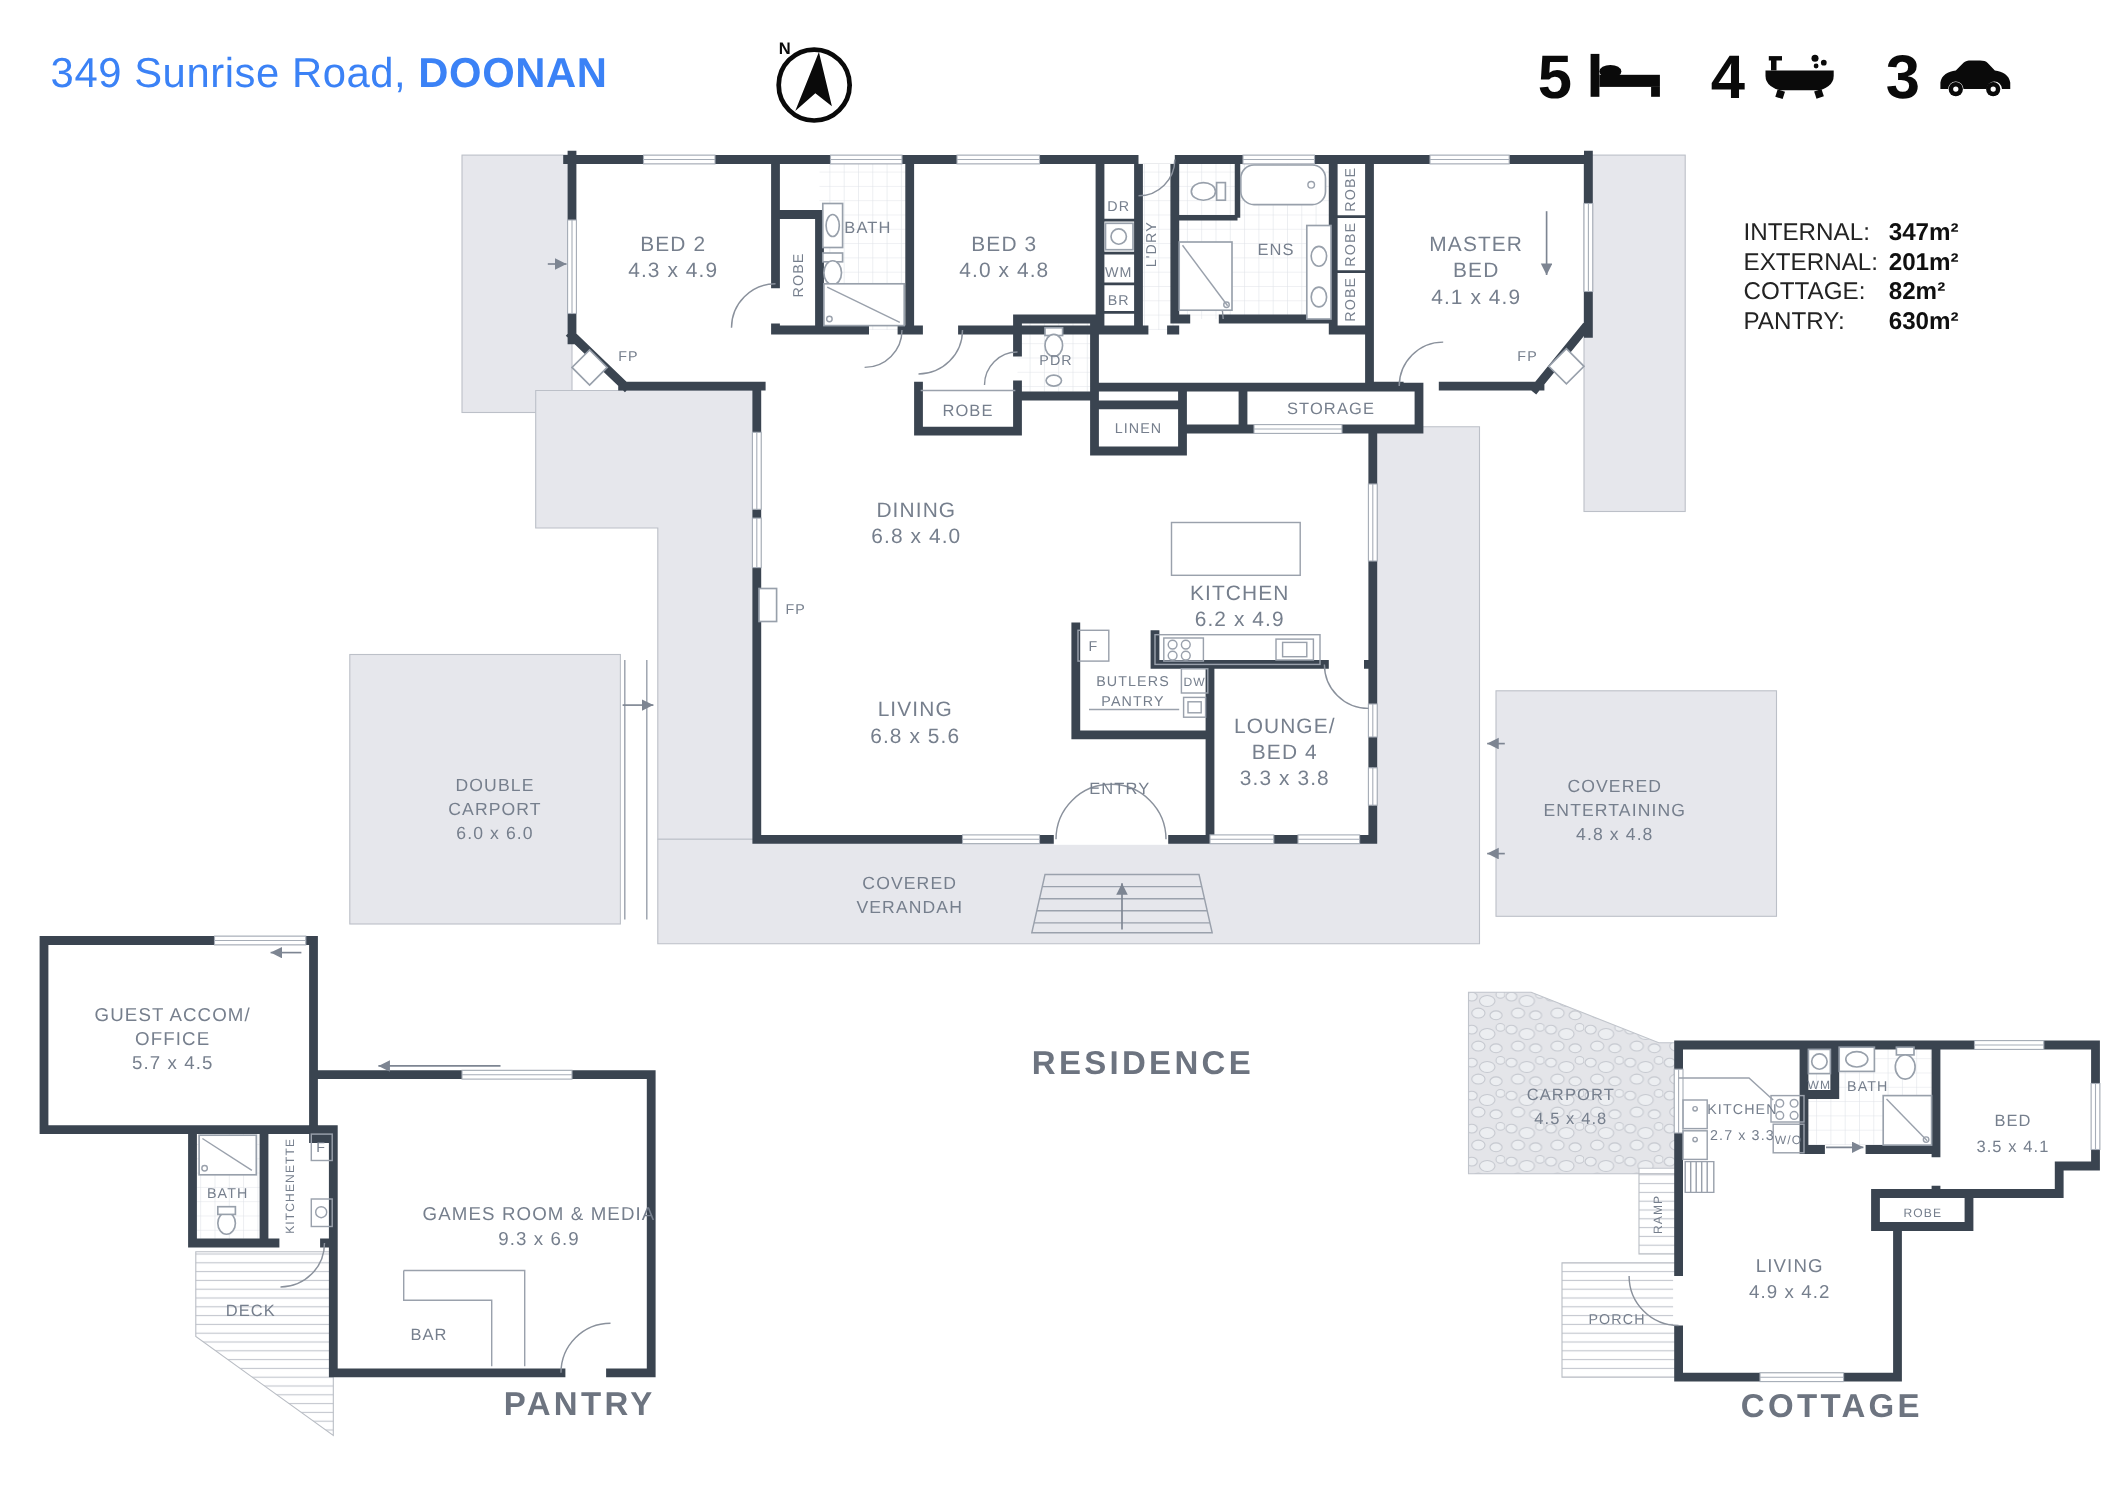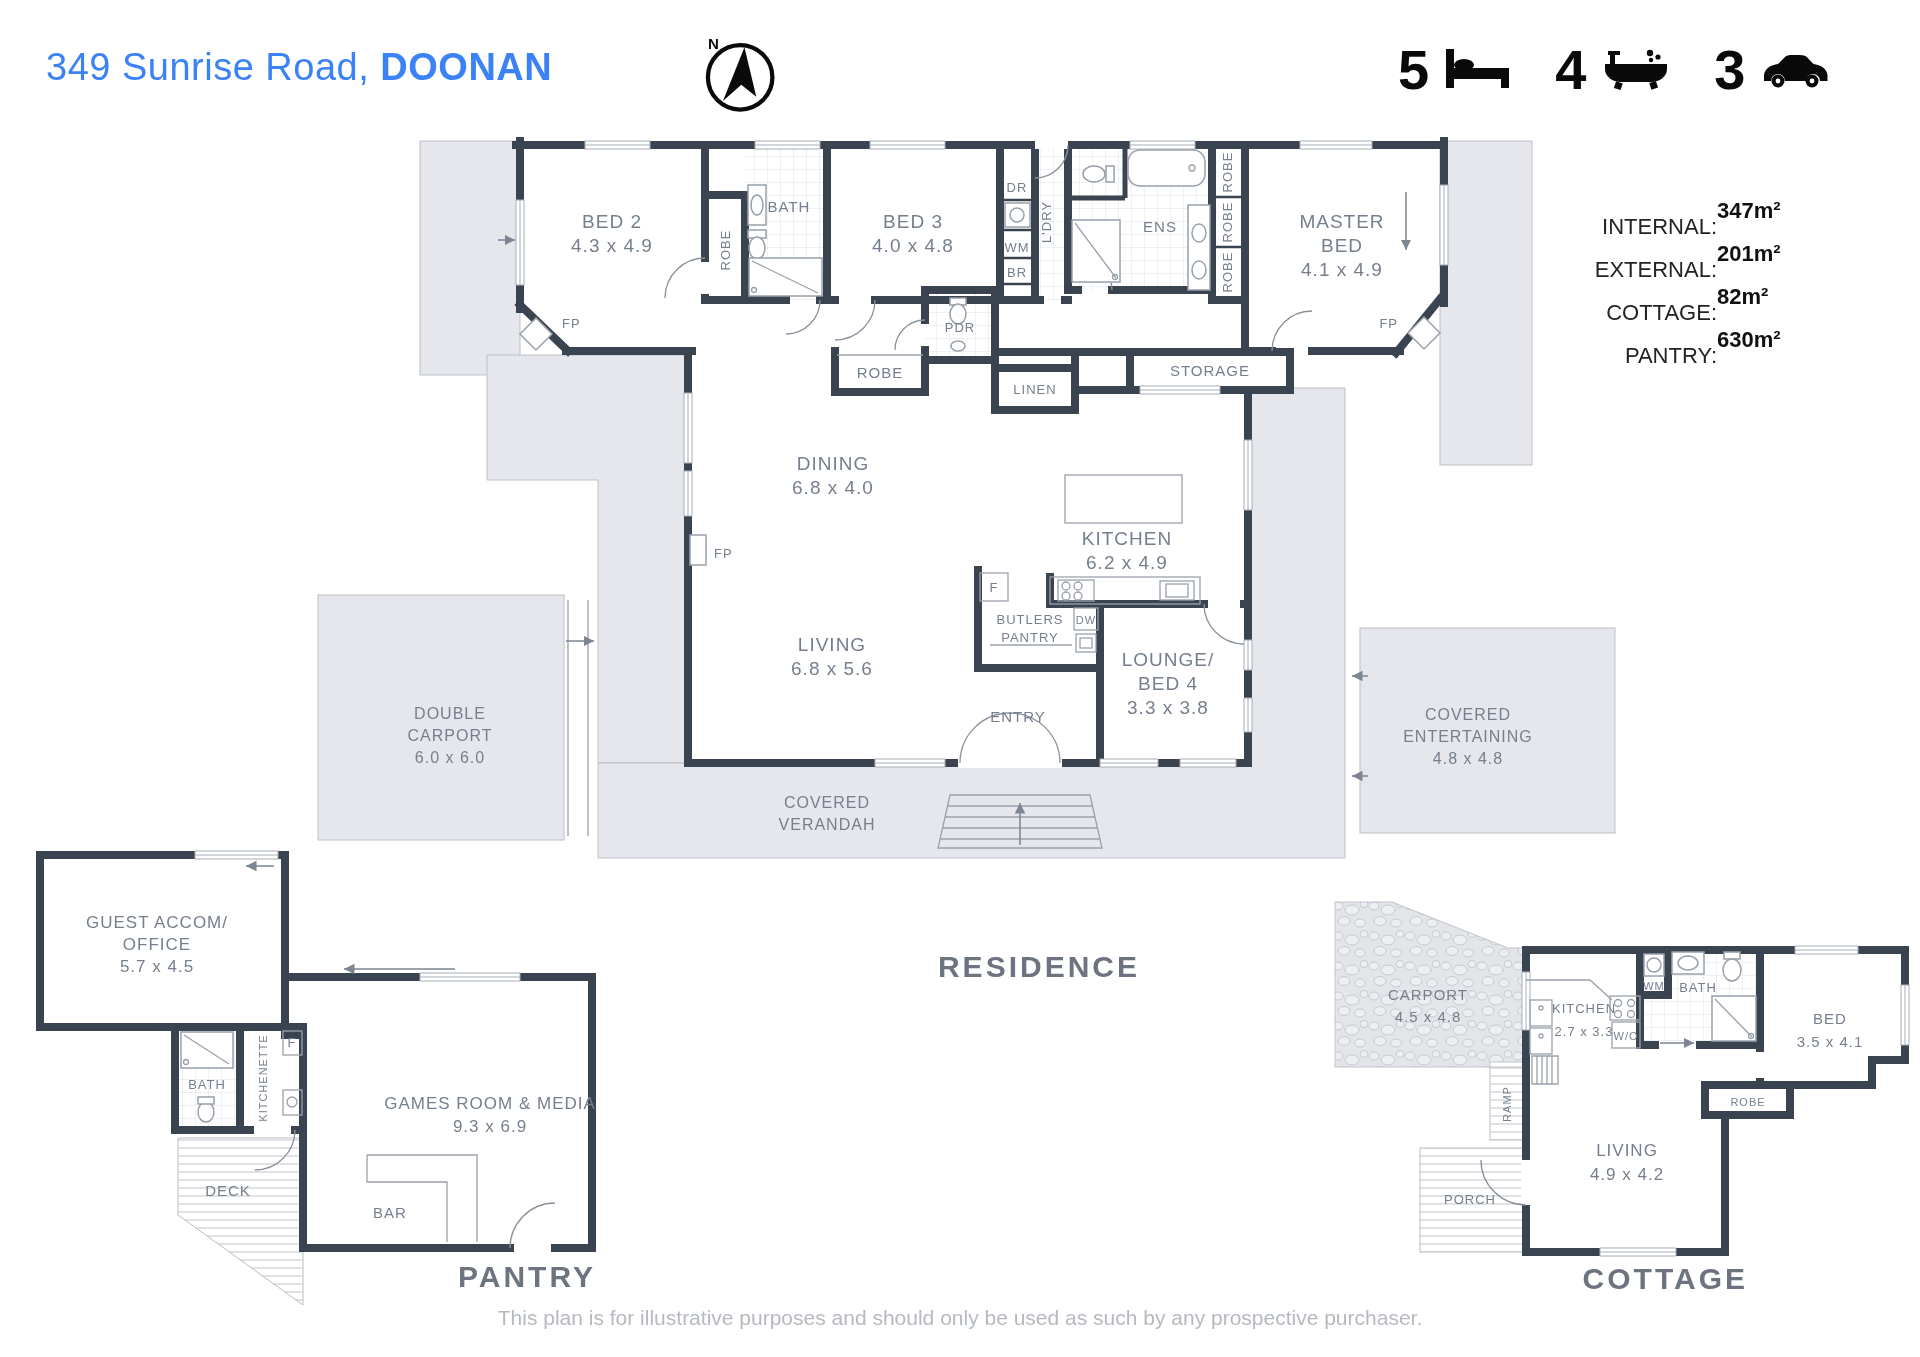--- a/index.html
+++ b/index.html
@@ -6,21 +6,21 @@
   #page{position:relative;width:1920px;height:1357px;background:#fff;overflow:hidden;
         font-family:"Liberation Sans",sans-serif;}
   .abs{position:absolute;}
   #title{left:46px;top:46px;font-size:38px;color:#3b82f6;letter-spacing:.5px;}
   #title b{font-weight:700;}
   #stats{left:1398px;top:34px;display:flex;align-items:center;height:70px;}
   .stat-num{font-size:56px;font-weight:600;color:#0a0a0a;margin-right:14px;}
   .stat-icon{margin-right:42px;display:block;}
   #areas{left:1585px;top:197px;display:grid;grid-template-columns:132px 98px;
          font-size:22px;line-height:27px;color:#232323;}
-  .area-label{text-align:right;margin-top:16px;}
+  .area-label{text-align:left;}
   .area-value{text-align:left;font-weight:700;color:#101010;}
   .section{font-size:30px;font-weight:700;color:#6d7480;letter-spacing:3px;text-align:right;}
   #sec-residence{left:880px;top:950px;width:260px;}
   #sec-studio{left:396px;top:1260px;width:200px;}
   #sec-cottage{left:1528px;top:1262px;width:220px;}
   #footer{left:0;top:1306px;width:1920px;text-align:center;font-size:21px;color:#b5b9c0;}
   svg text{fill:#767f8d;font-family:"Liberation Sans",sans-serif;letter-spacing:1px;}
   .lbl-lg{font-size:19px;}  .lbl-md{font-size:15px;}
   .lbl-sm{font-size:13px;}  .lbl-xs{font-size:11px;}
   .lbl-sec{font-size:16px;} .lbl-st{font-size:17px;}
@@ -376,14 +376,13 @@
       <text class="lbl-st" x="1627" y="1180" text-anchor="middle">4.9 x 4.2</text>
       <text class="lbl-xs" x="1507" y="1108" text-anchor="middle" transform="rotate(-90 1507 1104)">RAMP</text>
       <text class="lbl-sm" x="1470" y="1204" text-anchor="middle">PORCH</text>
     </g>
   </svg>
 
   <div id="sec-residence" class="abs section">RESIDENCE</div>
   <div id="sec-studio" class="abs section">PANTRY</div>
   <div id="sec-cottage" class="abs section">COTTAGE</div>
 
-  <div id="footer" class="abs">This plan is for illustrative purposes and should only be used as such by any prospective purchaser.</div>
 </div>
 
 </body></html>

